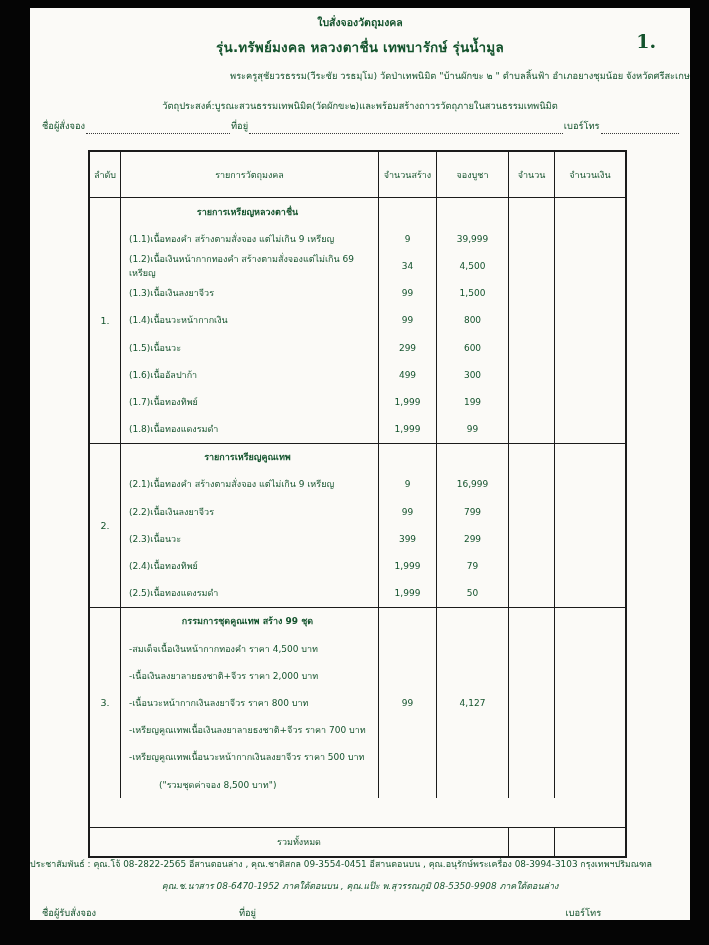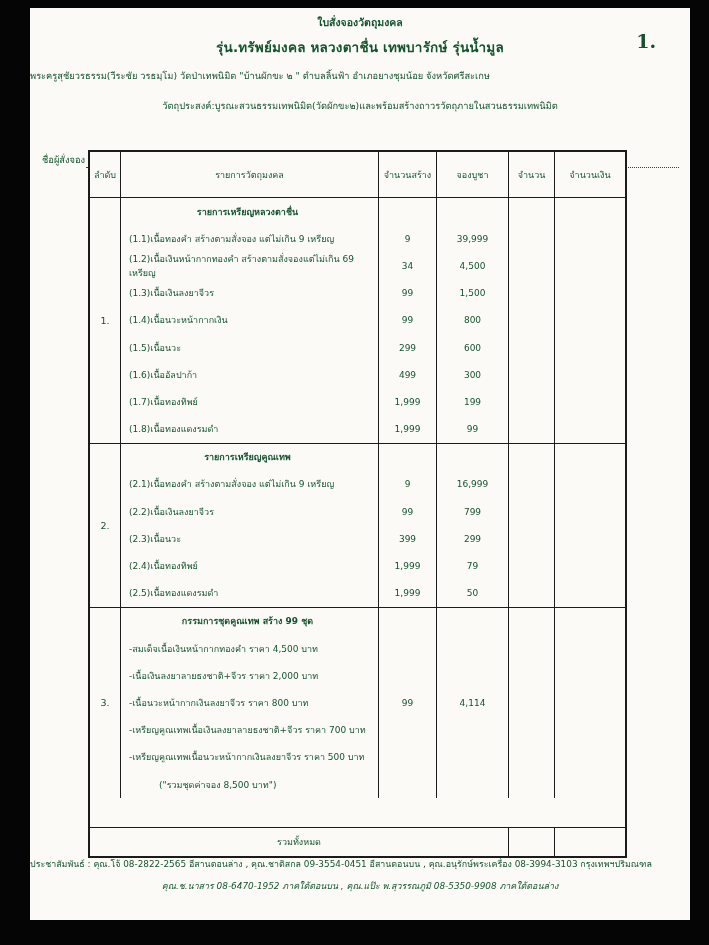--- a/index.html
+++ b/index.html
@@ -12,25 +12,25 @@
     position:absolute;left:30px;top:8px;width:660px;height:912px;
     background:#fbfaf7;color:#14532d;overflow:hidden;
   }
   
   .doc-title{position:absolute;top:6px;left:0;right:0;text-align:center;
     font-size:10.5px;font-weight:bold;}
   .corner-number{position:absolute;top:22px;right:34px;font-size:19px;font-weight:bold;
     font-family:"DejaVu Serif","Liberation Serif",serif;}
   .edition-title{position:absolute;top:28px;left:0;right:0;text-align:center;
     font-size:13.5px;font-weight:bold;letter-spacing:.2px;}
-  .abbot-line{position:absolute;top:60px;left:0;right:0;text-align:left;font-size:9.3px;}
+  .abbot-line{position:absolute;top:60px;left:0;right:0;text-align:right;font-size:9.3px;}
   .purpose-line{position:absolute;top:90px;left:0;right:0;text-align:center;font-size:9.3px;}
   
   .fill-row{position:absolute;display:flex;align-items:flex-end;font-size:9.3px;}
-  .fill-row .lbl{white-space:nowrap;padding-bottom:1px;margin-top:34px;}
+  .fill-row .lbl{white-space:nowrap;padding-bottom:1px;}
   .dots{border-bottom:1.4px dotted #3a3a3a;height:10px;margin:0 1px;}
   .orderer-row{top:110px;left:12px;width:638px;}
   .receiver-row{top:897px;left:12px;width:638px;}
   .d1{flex:11;} .d2{flex:24;} .d3{flex:6;}
   
   .order-table{
     position:absolute;left:58px;top:142px;width:535px;
     border:2px solid #1b1b1b;box-sizing:content-box;background:#fbfaf7;
     font-size:9px;
   }
@@ -169,21 +169,21 @@
           <div class="line"></div>
           <div class="line">99</div>
           <div class="line"></div>
           <div class="line"></div>
           <div class="line"></div>
         </div>
         <div class="cell c3 num-cell">
           <div class="line"></div>
           <div class="line"></div>
           <div class="line"></div>
-          <div class="line">4,114</div>
+          <div class="line">4,127</div>
           <div class="line"></div>
           <div class="line"></div>
           <div class="line"></div>
         </div>
         <div class="cell c4"></div>
         <div class="cell c5"></div>
       </div>
       <div class="t-row t-total">
         <div class="cell c-merge">รวมทั้งหมด</div>
         <div class="cell c4"></div>

